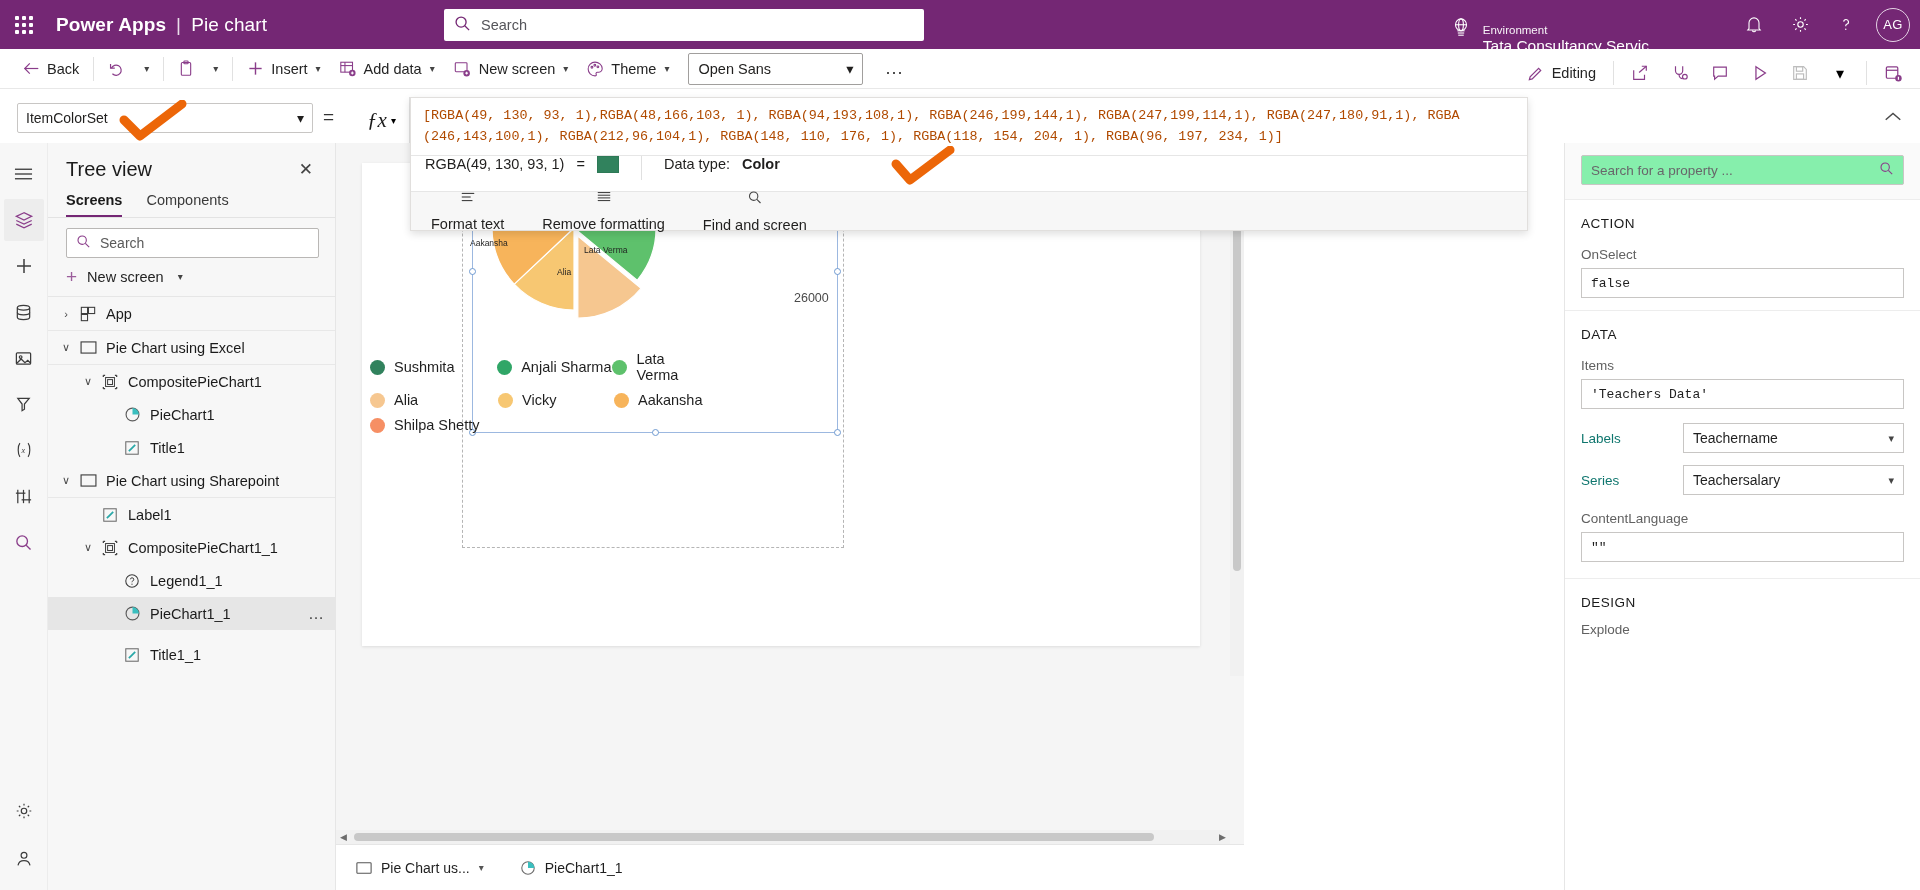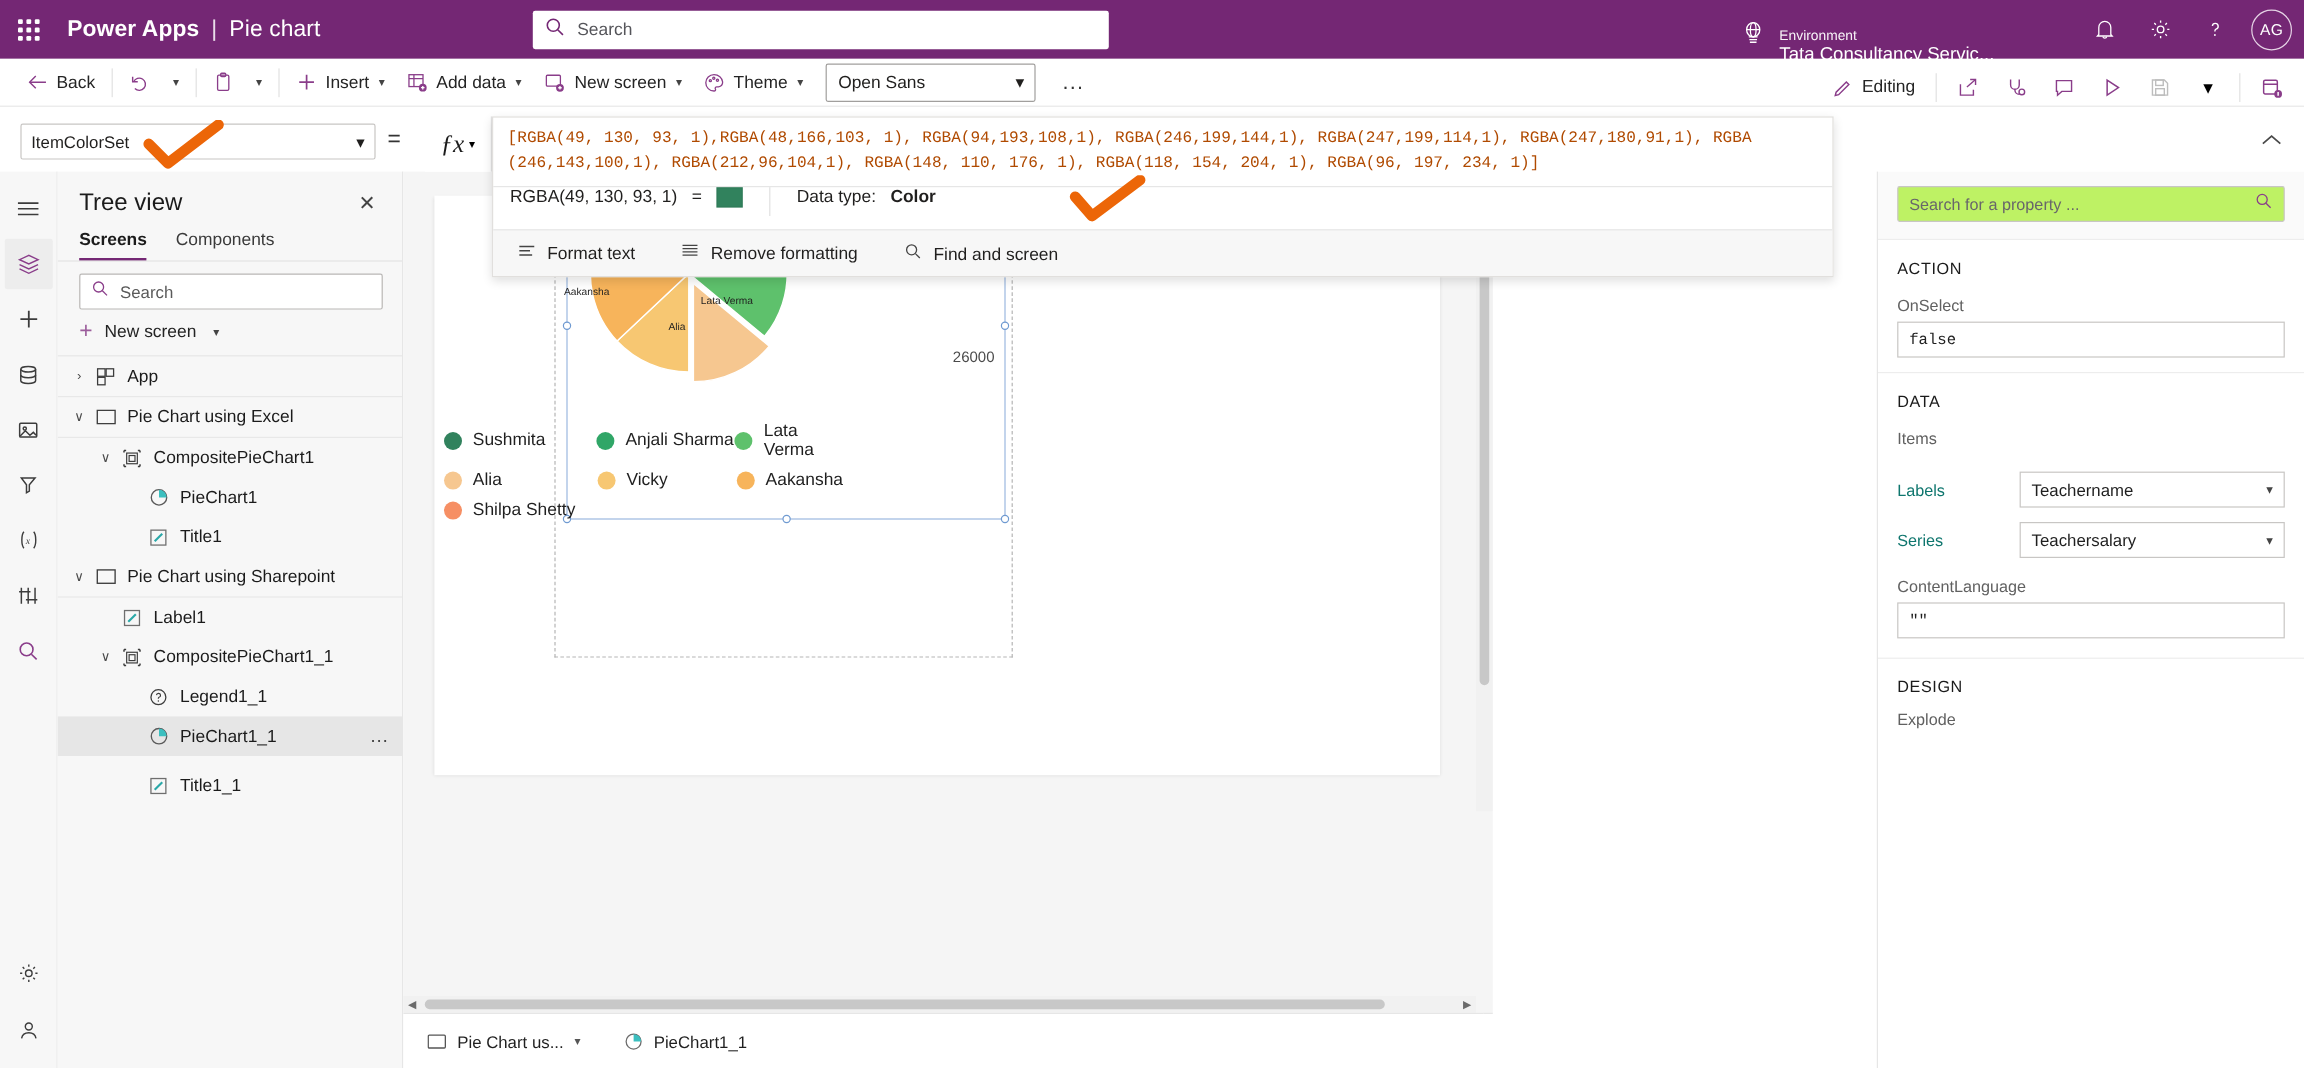--- a/index.html
+++ b/index.html
@@ -104,21 +104,21 @@
     border-top: 1px solid #e6e6e6; height: 36px; display: flex; 
     font-size: 14.5px; color: #201f1e; padding-left: 14px; gap: 12px;
   }
   .intelli .swatch { width: 22px; height: 17px; display: inline-block; border: 1px solid #0001; }
   .intelli .pipe { width: 1px; height: 24px; background: #e0e0e0; margin: 0 10px; }
   .intelli b { font-weight: 700; }
   .fmt-row {
     border-top: 1px solid #e6e6e6; height: 39px; background: #f7f7f7;
     display: flex; align-items: center; padding-left: 14px; gap: 26px; font-size: 14.5px; color: #201f1e;
   }
-  .fmt-item { display: flex; align-items: flex-end; gap: 9px; cursor: pointer; padding: 4px 6px; border-radius: 2px; }
+  .fmt-item { display: flex; align-items: center; gap: 9px; cursor: pointer; padding: 4px 6px; border-radius: 2px; flex-direction: column; }
   .chev-up-btn {
     position: absolute; right: 10px; top: 100px; width: 34px; height: 34px; z-index: 8;
     display: flex; align-items: center; justify-content: center; cursor: pointer; color: #4a4a4a;
   }
 
   
   .rail {
     position: absolute; left: 0; top: 143px; width: 48px; height: 747px;
     background: #f7f7f7; border-right: 1px solid #ececec;
     display: flex; flex-direction: column; align-items: center; padding-top: 10px; gap: 4px;
@@ -209,21 +209,21 @@
     display: flex; align-items: center; gap: 12px; background: #fff; border-top: 1px solid #e6e6e6; padding-left: 10px;
   }
 
   
   .props {
     position: absolute; right: 0; top: 143px; width: 356px; height: 747px;
     background: #fff; border-left: 1px solid #e6e6e6; overflow: hidden;
   }
   .props-searchwrap { padding: 12px 16px 14px 16px; background: #fafafa; border-bottom: 1px solid #ededed; }
   .props-search {
-    height: 30px; border: 1px solid #c8c6c4; background: #bef264; border-radius: 2px;
+    height: 30px; border: 1px solid #c8c6c4; background: #86efac; border-radius: 2px;
     display: flex; align-items: center; justify-content: space-between; padding: 0 9px;
   }
   .props-search input { border: 0; outline: 0; font-size: 13.5px; color: #333; width: 100%; background: transparent; font-family: "Liberation Sans", sans-serif; }
   .props-search input::placeholder { color: #68666a; }
   .sect-title { font-size: 13.5px; color: #1b1b1b; letter-spacing: .5px; padding: 16px 16px 6px 16px; }
   .prop-label { font-size: 13.5px; color: #616161; padding: 10px 16px 6px 16px; }
   .prop-input {
     margin: 0 16px; height: 30px; border: 1px solid #c8c6c4; background: #fff;
     display: flex; align-items: center; padding: 0 9px; font-family: "Liberation Mono", monospace;
     font-size: 13px; color: #1f1f1f;
@@ -850,20 +850,21 @@
       </div>
     </div>
 
     <div class="sect-title">ACTION</div>
     <div class="prop-label">OnSelect</div>
     <div class="prop-input">false</div>
     <div class="props-divider"></div>
 
     <div class="sect-title">DATA</div>
     <div class="prop-label">Items</div>
+    <div class="prop-input">'Teachers Data'</div>
 
     <div class="prop-row" style="margin-top:8px;">
       <span class="pl">Labels</span>
       <div class="prop-dd">
         <span>Teachername</span>
         <span class="chev" style="font-size:11px;color:#444;">▾</span>
       </div>
     </div>
     <div class="prop-row">
       <span class="pl">Series</span>

